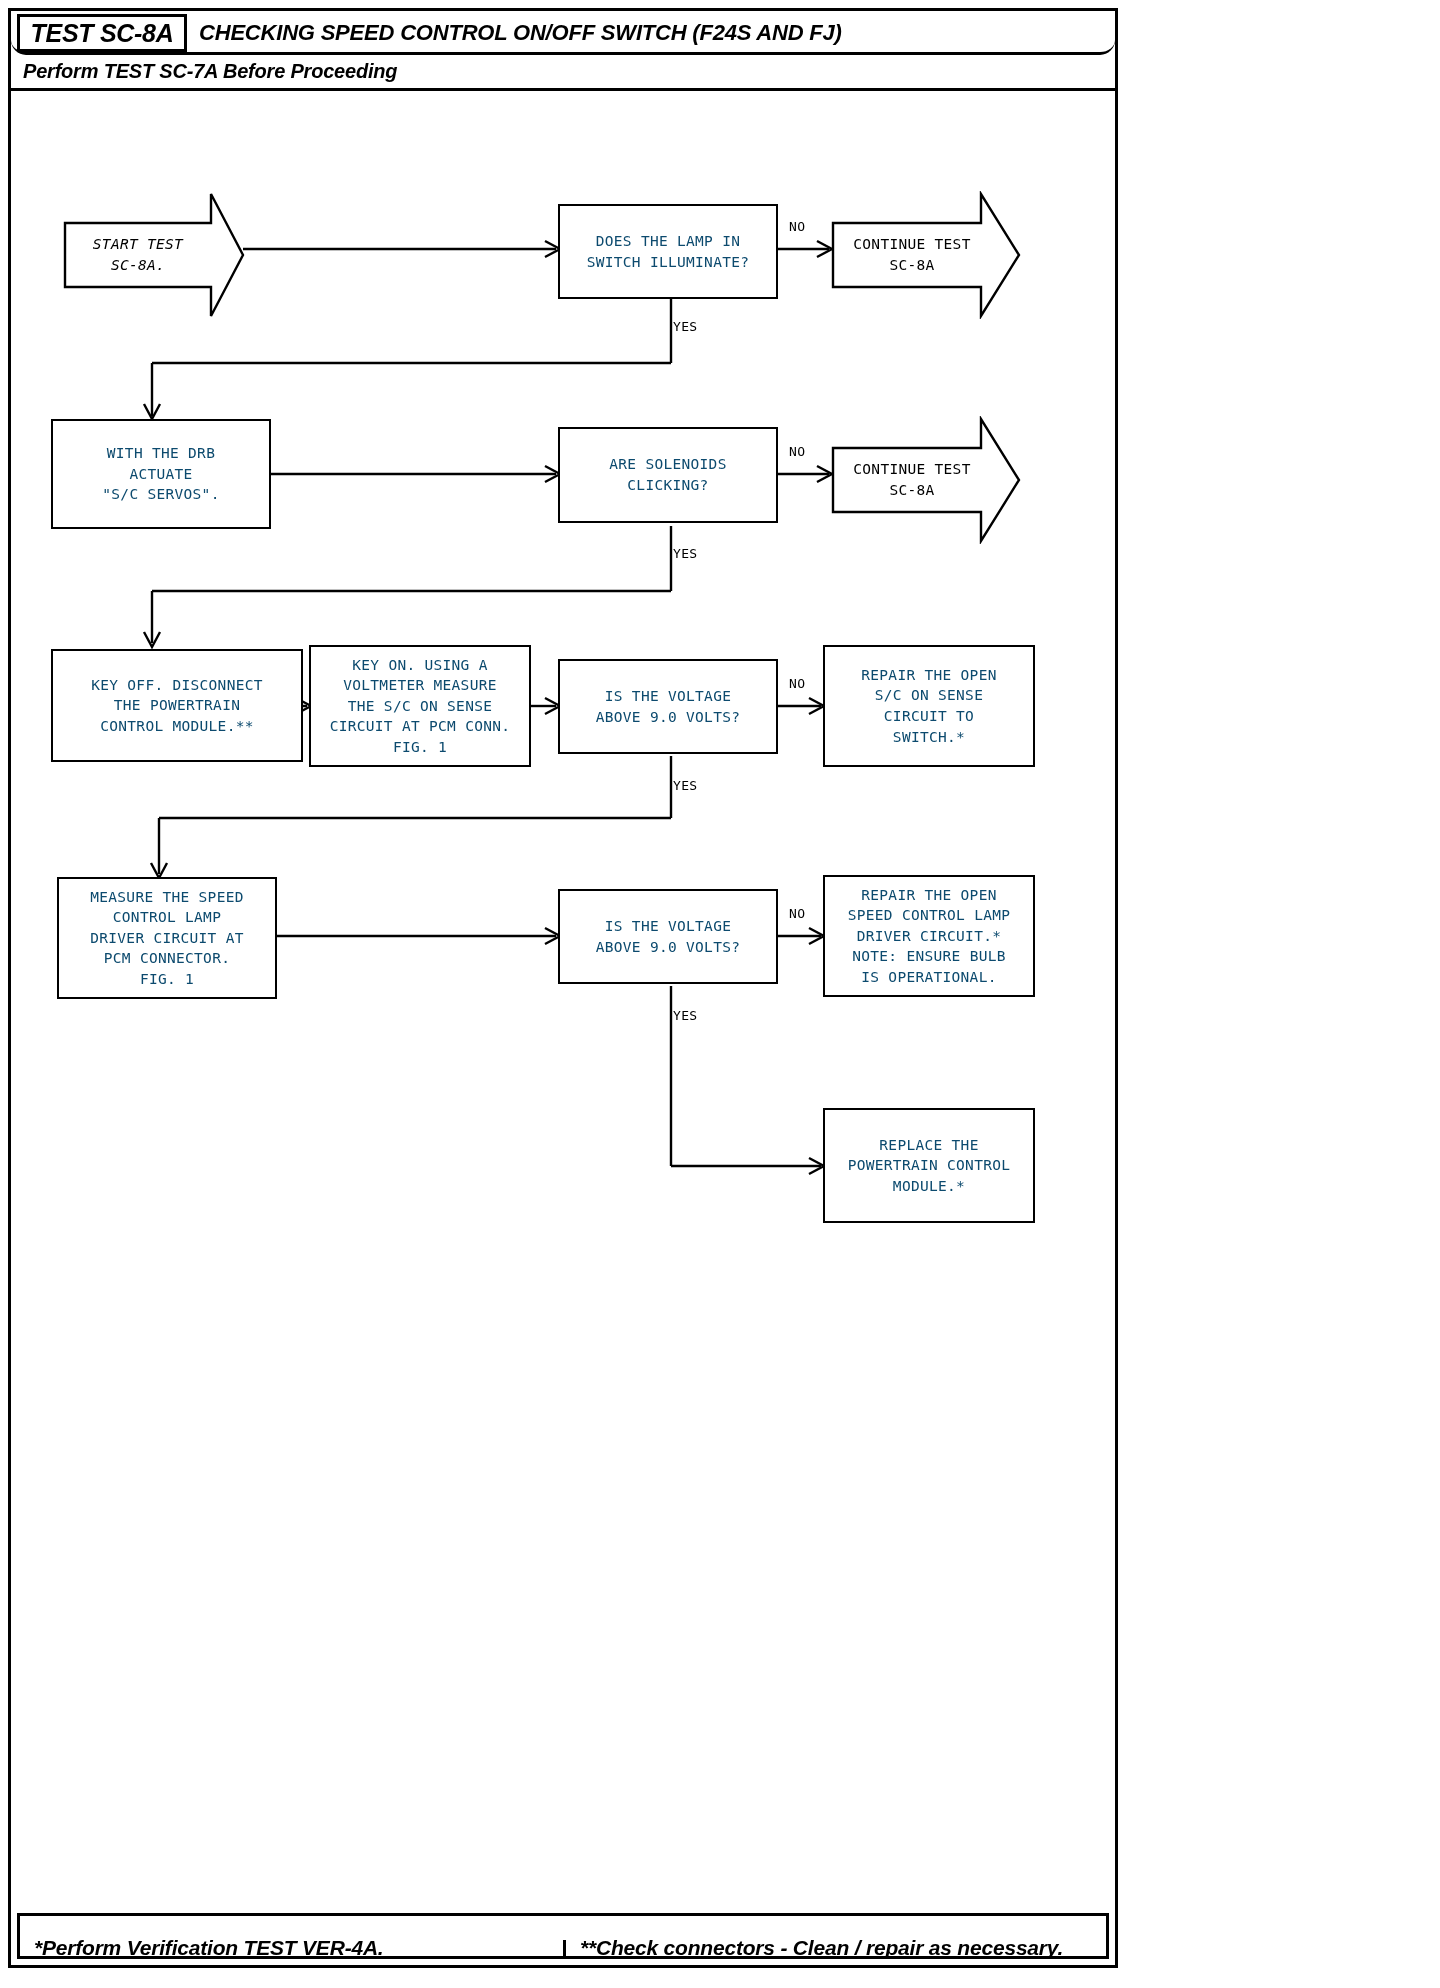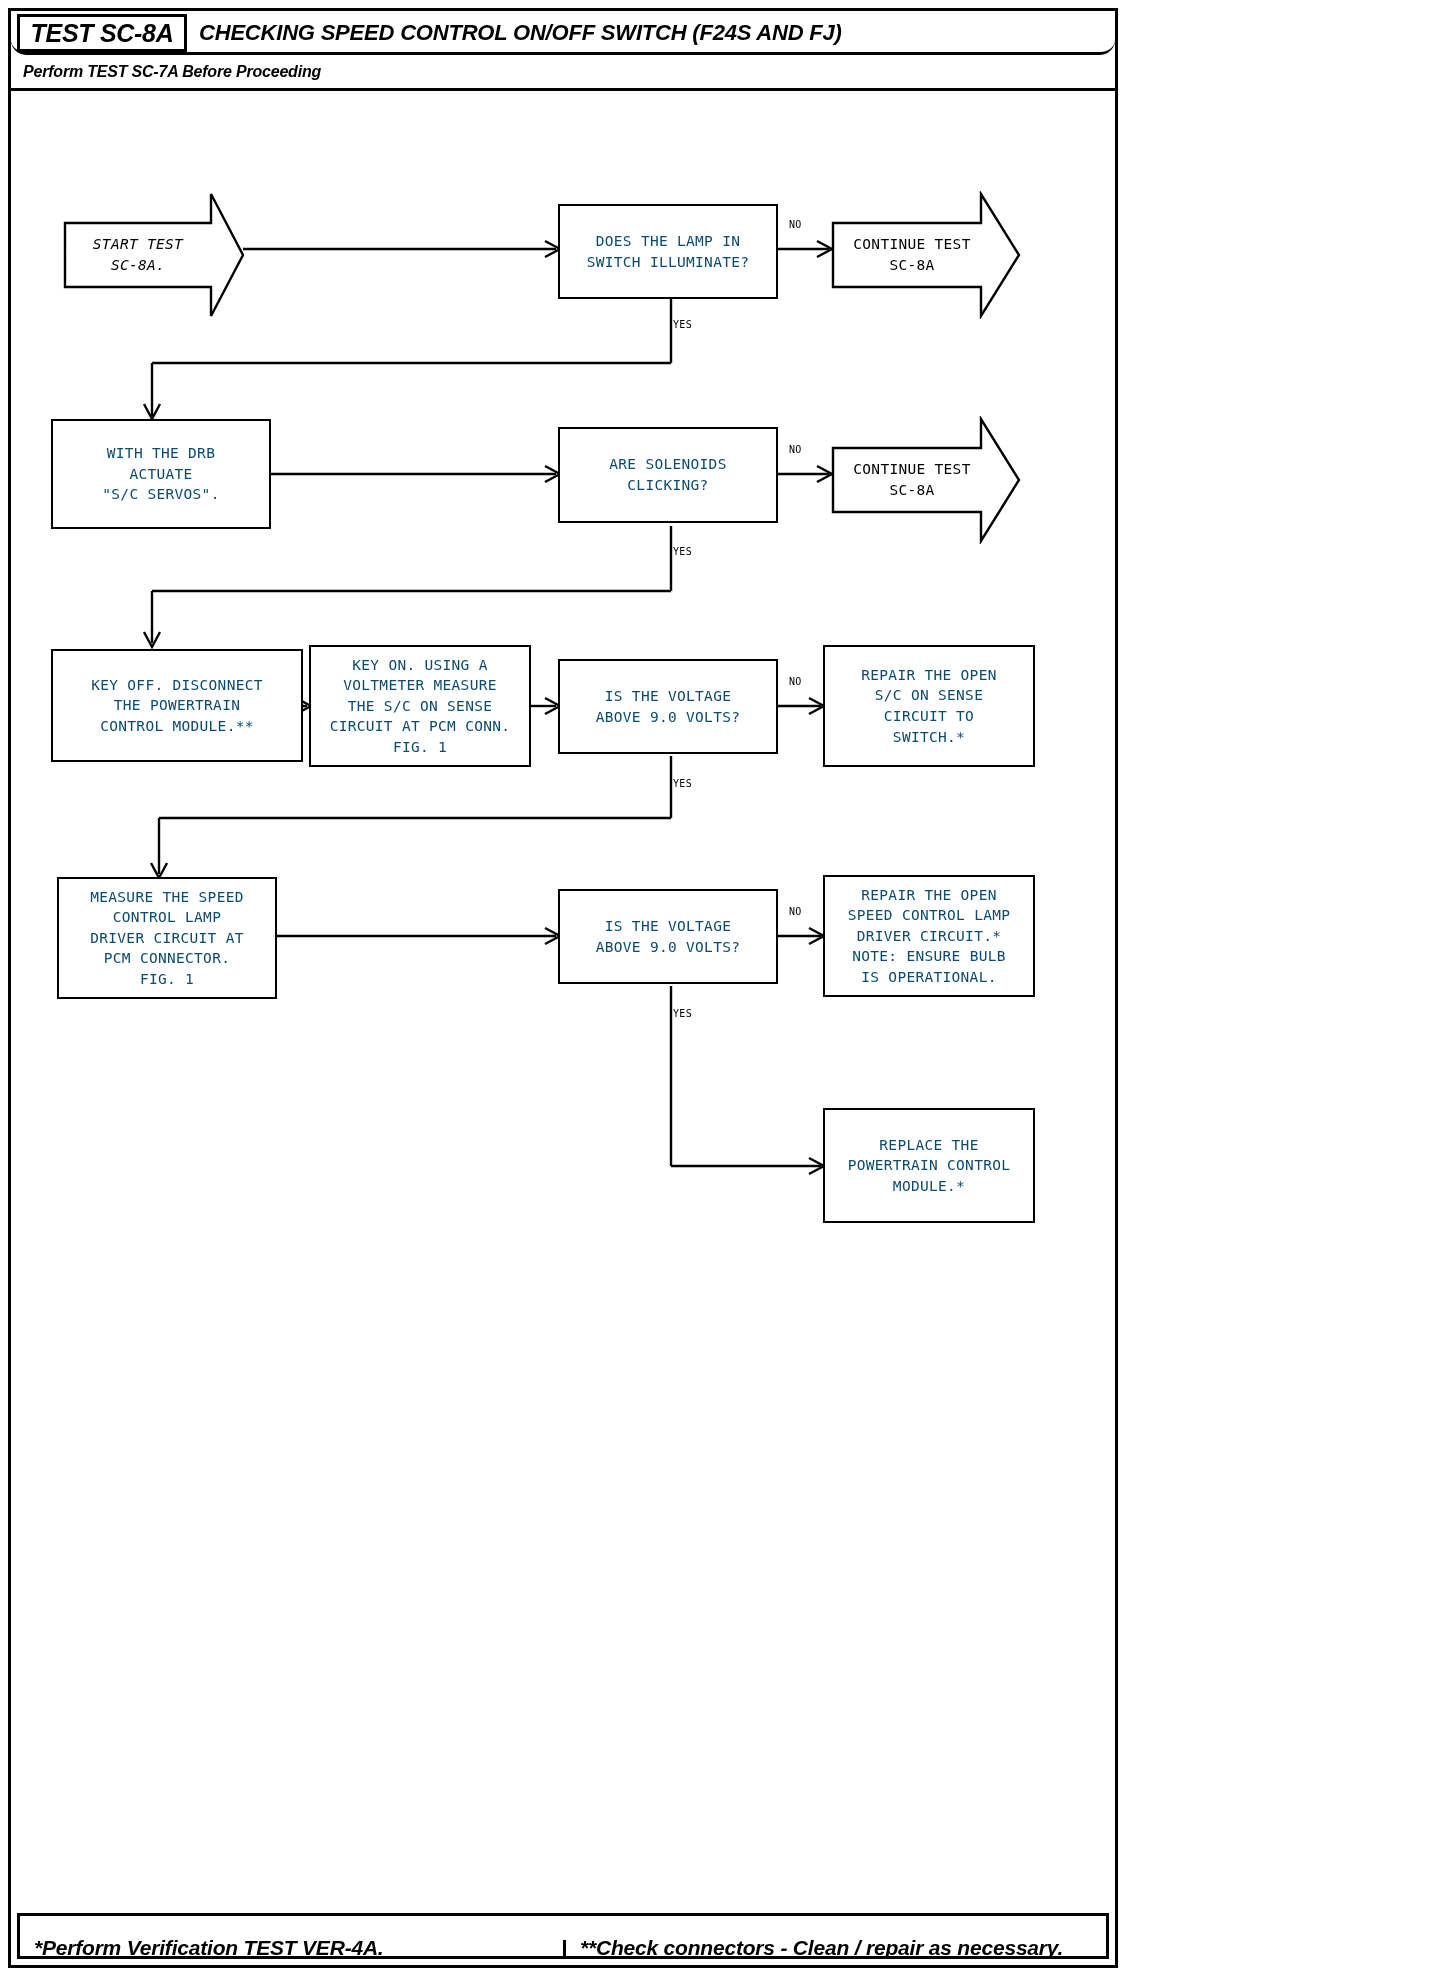--- a/index.html
+++ b/index.html
@@ -26,21 +26,21 @@
   }
   .hdr-title{
     position:absolute;left:188px;top:3px;height:38px;
     display:flex;align-items:center;
     font-size:22px;font-weight:bold;font-style:italic;letter-spacing:-0.2px;
   }
   .hdr-sub{
     position:absolute;left:0;top:44px;width:100%;height:36px;
     box-sizing:border-box;border-bottom:3px solid #000;
     display:flex;align-items:center;padding-left:12px;
-    font-size:16px;font-weight:bold;font-style:italic;letter-spacing:-0.2px;
+    font-size:20px;font-weight:bold;font-style:italic;letter-spacing:-0.2px;
   }
 
   
   .canvas{position:absolute;left:0;top:80px;width:1104px;height:1790px;}
   .canvas svg{position:absolute;left:0;top:0;}
 
   
   .node{
     position:absolute;box-sizing:border-box;border:2px solid #000;
     background:#fff;
@@ -57,21 +57,21 @@
     white-space:pre-line;color:#000;
   }
   .arrowshape svg{position:absolute;left:0;top:0;z-index:0;}
   .arrowshape .txt{position:relative;z-index:1;}
   .arrowshape.left .txt{transform:translateX(-16px);font-style:italic;}
   .arrowshape.right .txt{transform:translateX(-14px);}
 
   .elabel{
     position:absolute;
     font-family:"DejaVu Sans Mono","Liberation Mono",monospace;
-    font-size:10px;letter-spacing:0.3px;color:#000;
+    font-size:13px;letter-spacing:0.3px;color:#000;
   }
   .note-b{font-weight:normal;}
 
   
   .footer{
     position:absolute;left:6px;bottom:6px;width:1092px;height:46px;
     border:3px solid #000;box-sizing:border-box;display:flex;
   }
   .footer .cell{
     flex:0 0 50%;display:flex;align-items:center;padding-left:14px;

